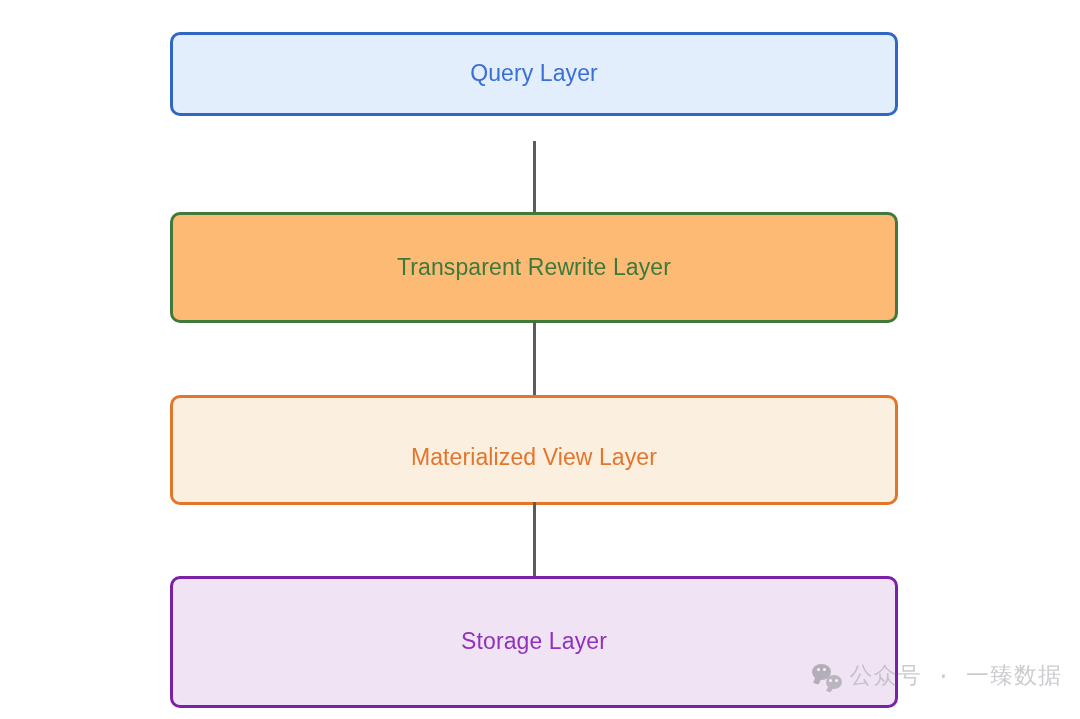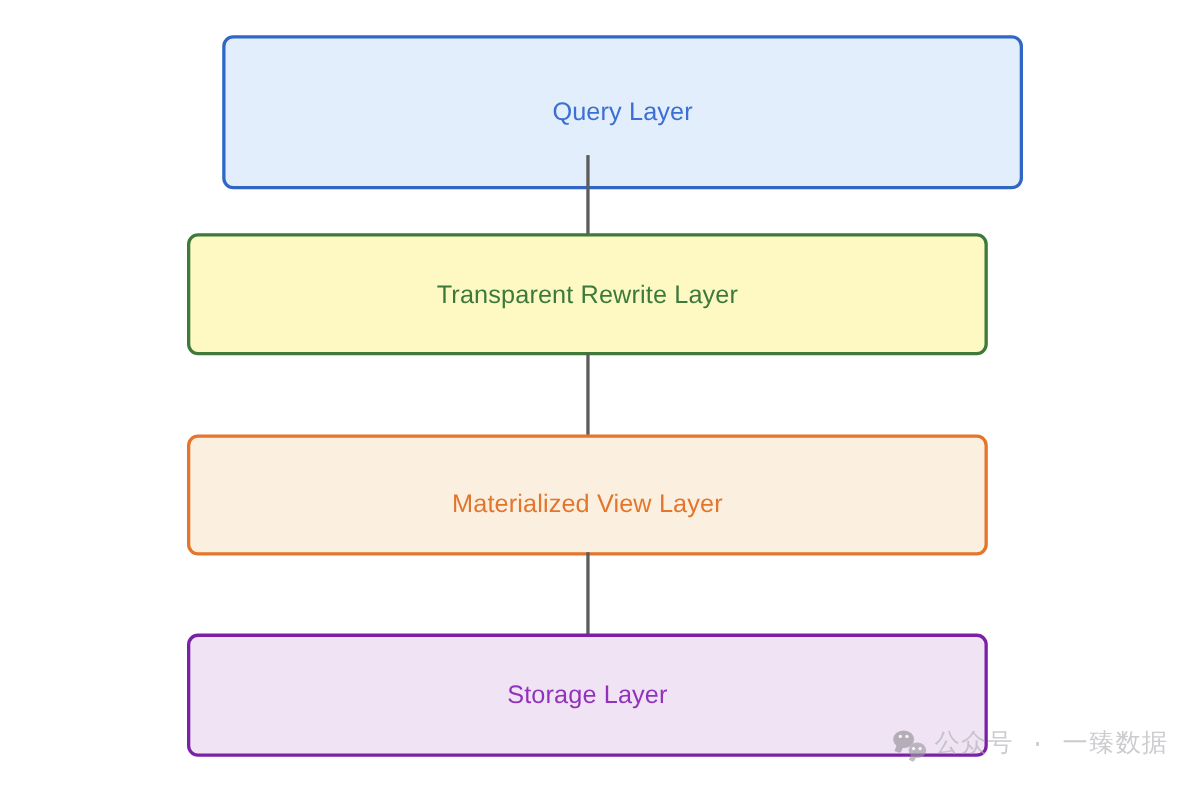--- a/index.html
+++ b/index.html
@@ -48,47 +48,46 @@
   .layer-label {
     font-size: 23px;
     font-weight: 400;
     letter-spacing: 0.1px;
     line-height: 1.2;
     white-space: nowrap;
   }
 
   .box-query {
     top: 32px;
-    height: 140px;
+    height: 84px;
     background: #e2eefb;
     border-color: #3167c4;
-    margin-left: 32px;
   }
   .box-query .layer-label { color: #3b6fd4; }
 
   .box-rewrite {
     top: 212px;
     height: 111px;
-    background: #fef9c3;
+    background: #fdba74;
     border-color: #3f7a3a;
     align-items: center;
   }
   .box-rewrite .layer-label { color: #3c7a3c; }
 
   .box-matview {
     top: 395px;
     height: 110px;
     background: #fbf0e0;
     border-color: #e3762a;
   }
   .box-matview .layer-label { color: #e3752c; margin-top: 16px; }
 
   .box-storage {
     top: 576px;
-    height: 112px;
+    height: 132px;
     background: #f0e4f4;
     border-color: #7a21a8;
   }
   .box-storage .layer-label { color: #9231bd; }
 
   
   .watermark {
     position: absolute;
     right: 18px;
     bottom: 28px;

